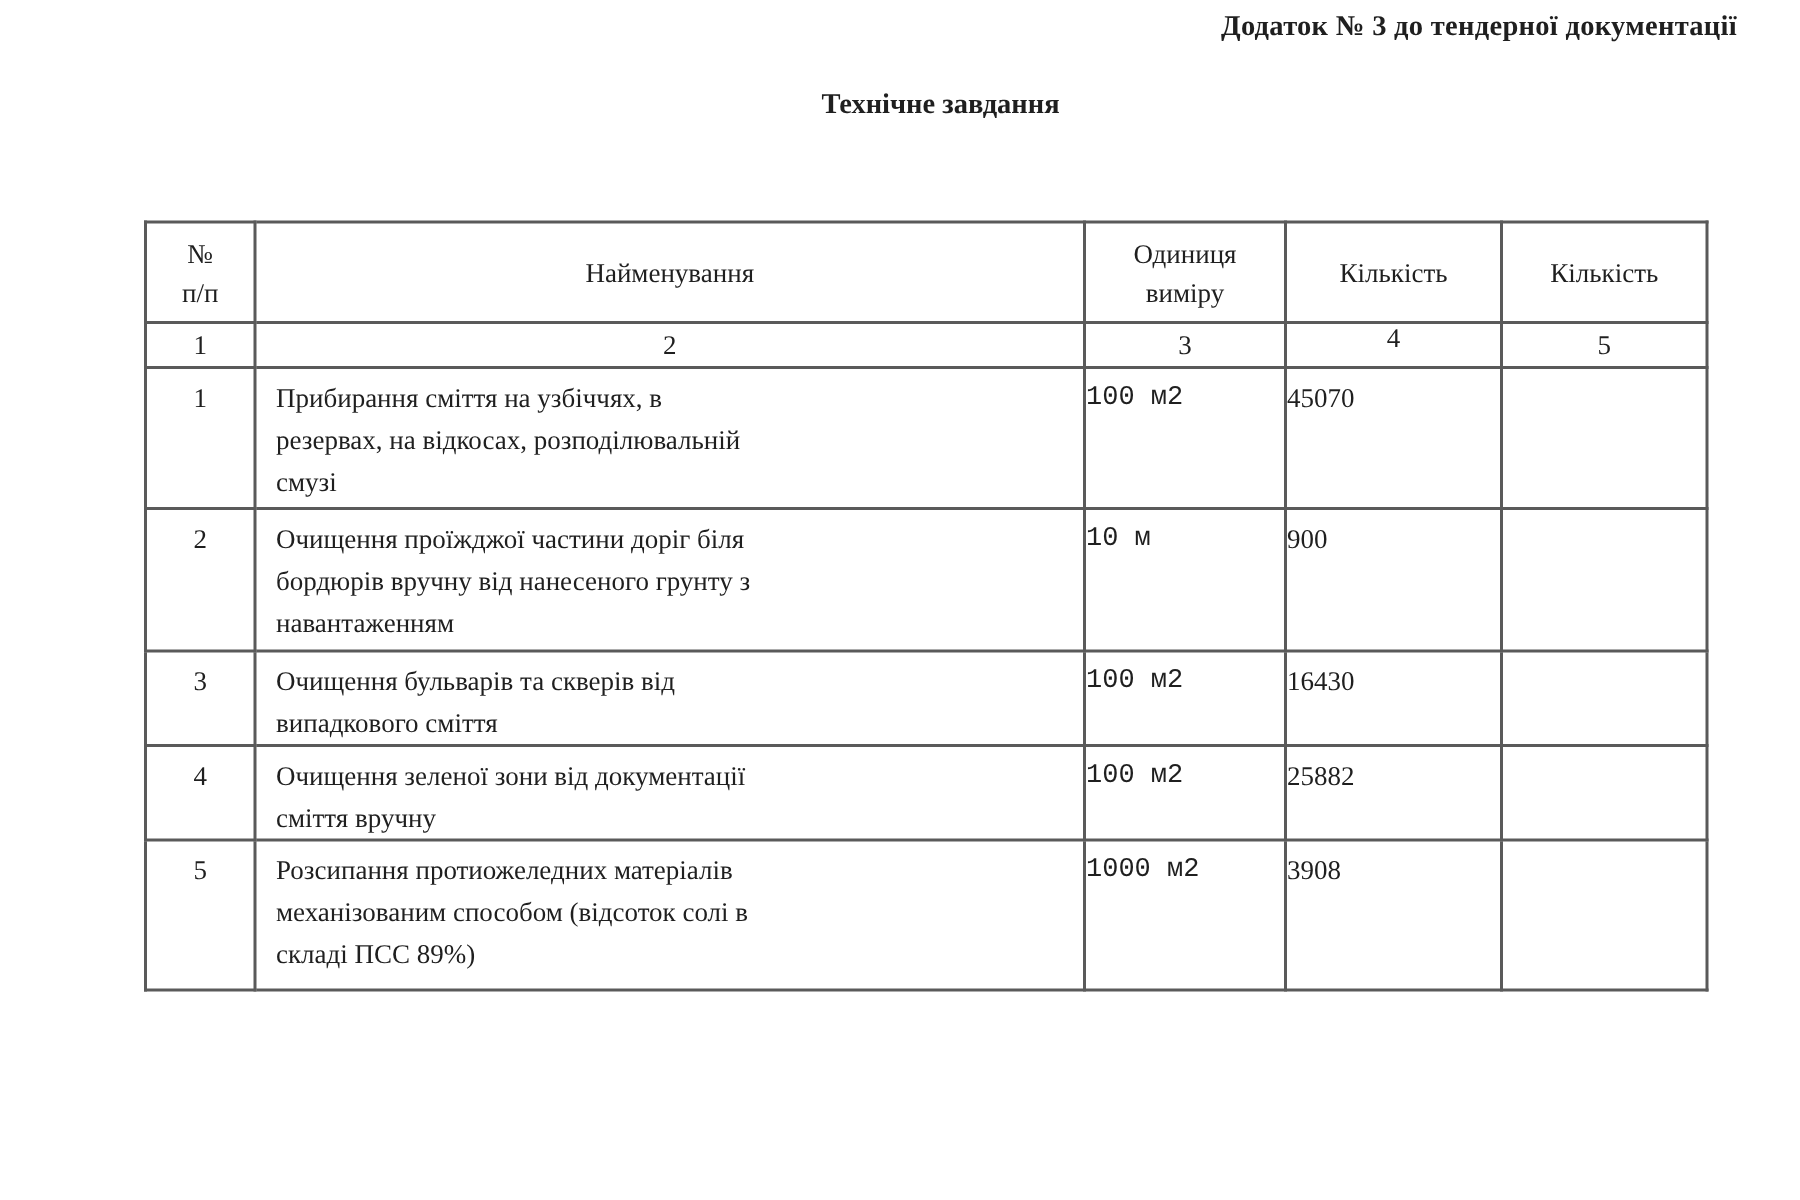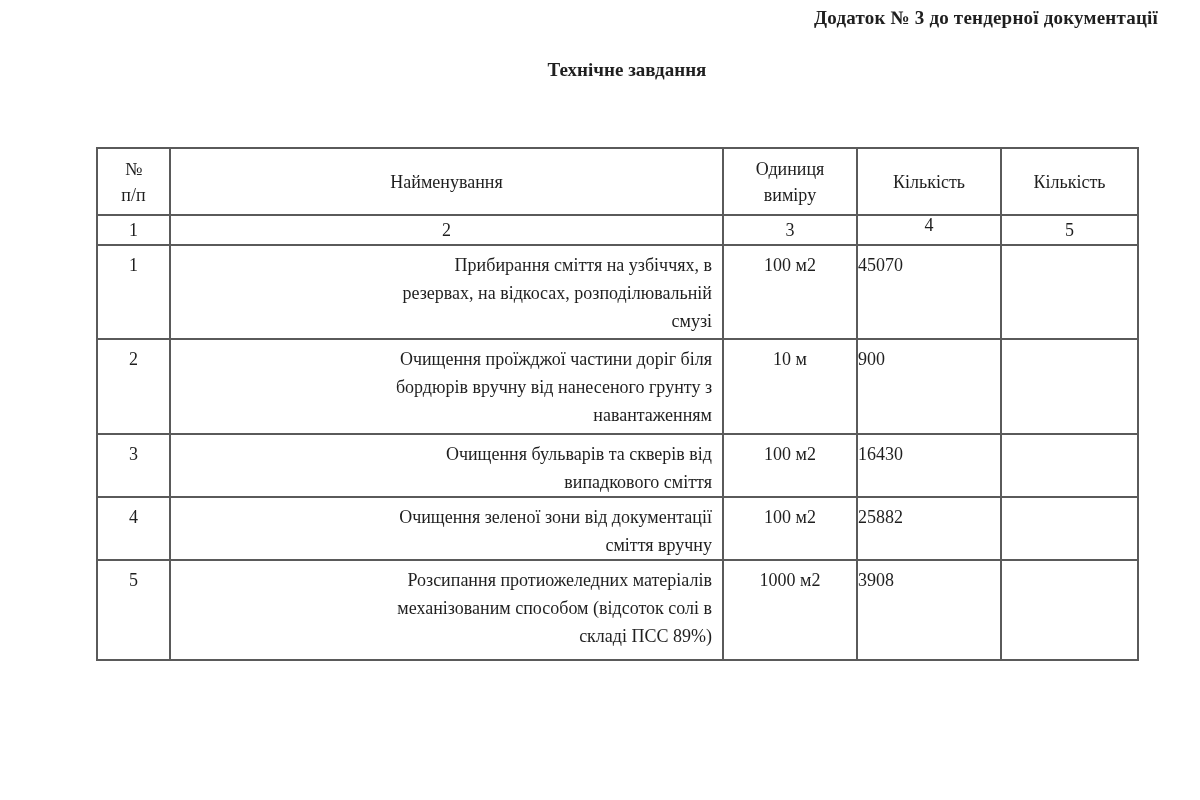--- a/index.html
+++ b/index.html
@@ -71,22 +71,22 @@
     padding-top: 5px;
     line-height: 28px;
   }
   tbody.items tr:nth-child(1) { height: 94px; }
   tbody.items tr:nth-child(2) { height: 95px; }
   tbody.items tr:nth-child(3) { height: 61px; }
   tbody.items tr:nth-child(4) { height: 60px; }
   tbody.items tr:nth-child(5) { height: 100px; }
 
   td.cell-num  { text-align: center; }
-  td.cell-name { text-align: right; padding-left: 13px; padding-right: 10px; white-space: pre-line; }
-  td.cell-unit { text-align: center; }
+  td.cell-name { text-align: left; padding-left: 13px; white-space: pre-line; }
+  td.cell-unit { text-align: left; font-family: Liberation Mono, monospace; }
   td.cell-qty  { text-align: left; padding-right: 13px; }
   td.cell-note { }
 </style>
 </head>
 <body>
 
 <div class="doc">
 
   <div class="doc-header">Додаток № 3 до тендерної документації</div>
 

